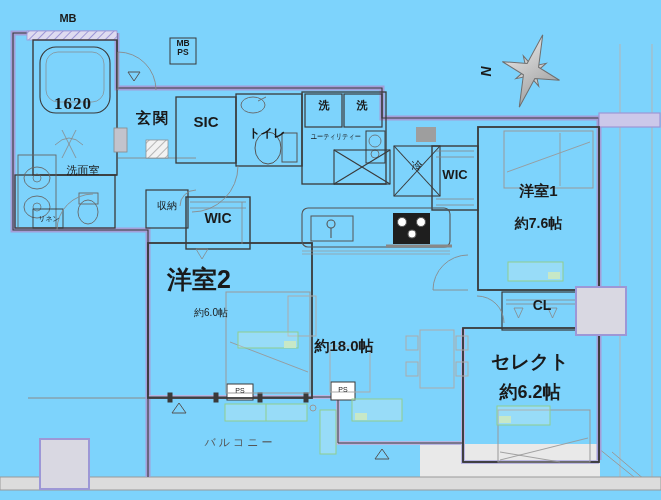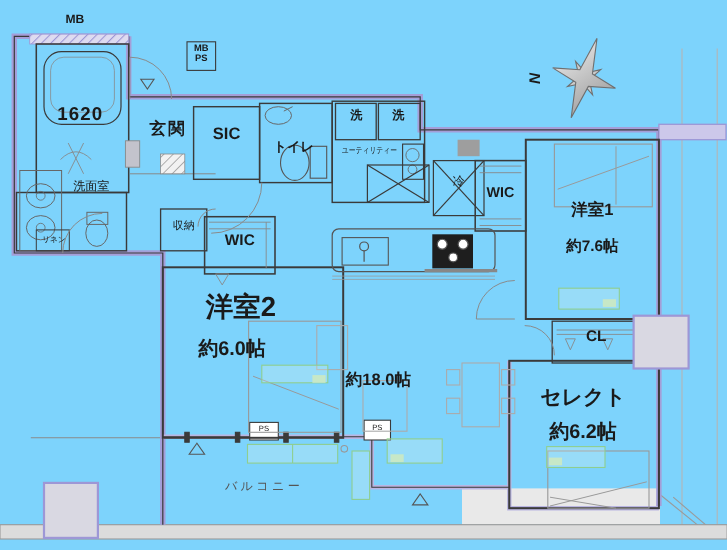--- a/index.html
+++ b/index.html
@@ -209,37 +209,37 @@
     <path d="M0,-17 L3.5,-3.5 L17,0 L3.5,3.5 L0,17 L-3.5,3.5 L-17,0 L-3.5,-3.5 Z" transform="rotate(45)" fill="#cccccc"></path>
     <path d="M0,-38 L6,-6 L30,0 L6,6 L0,38 L-6,6 L-30,0 L-6,-6 Z" fill="url(#starG)"></path>
   </g>
 </svg>
 
   <div class="lbl bold" style="left:50px;top:13px;width:36px;font-size:11px;">MB</div>
   <div class="lbl" style="left:170px;top:39px;width:26px;font-size:8.5px;font-weight:700;">
     <span>MB</span><br>
     <span>PS</span>
   </div>
-  <div class="lbl bold" style="left:42px;top:95px;width:62px;font-size:17px;letter-spacing:1px;">1620</div>
+  <div class="lbl bold" style="left:42px;top:95px;width:62px;font-size:17px;letter-spacing:1px;font-family:Liberation Serif, serif;">1620</div>
   <div class="lbl" style="left:52px;top:165px;width:62px;font-size:11px;">洗面室</div>
   <div class="lbl" style="left:36px;top:215px;width:26px;font-size:7px;">リネン</div>
   <div class="lbl bold" style="left:122px;top:110px;width:62px;font-size:15px;letter-spacing:2px;">玄関</div>
   <div class="lbl bold" style="left:180px;top:114px;width:52px;font-size:15px;">SIC</div>
   <div class="lbl bold" style="left:238px;top:127px;width:58px;font-size:12px;">トイレ</div>
   <div class="lbl" style="left:309px;top:100px;width:30px;font-size:11px;font-weight:700;">洗</div>
   <div class="lbl" style="left:347px;top:100px;width:30px;font-size:11px;font-weight:700;">洗</div>
   <div class="lbl tiny" style="left:303px;top:133px;width:80px;font-size:7.5px;">ユーティリティー</div>
   <div class="lbl" style="left:404px;top:160px;width:26px;font-size:11px;">冷</div>
   <div class="lbl bold" style="left:433px;top:168px;width:44px;font-size:13px;">WIC</div>
   <div class="lbl bold" style="left:481px;top:183px;width:115px;font-size:15px;">洋室1</div>
   <div class="lbl" style="left:481px;top:216px;width:115px;font-size:14px;font-weight:700;">約7.6帖</div>
   <div class="lbl" style="left:148px;top:201px;width:38px;font-size:10px;">収納</div>
   <div class="lbl bold" style="left:189px;top:211px;width:58px;font-size:14px;">WIC</div>
-  <div class="lbl bold" style="left:160px;top:266px;width:118px;font-size:25px;">洋室2</div>
-  <div class="lbl" style="left:158px;top:308px;width:106px;font-size:18px;font-weight:700;">約6.0帖</div>
+  <div class="lbl bold" style="left:140px;top:266px;width:118px;font-size:25px;">洋室2</div>
+  <div class="lbl" style="left:158px;top:308px;width:106px;font-size:10px;font-weight:400;">約6.0帖</div>
   <div class="lbl" style="left:292px;top:338px;width:104px;font-size:15px;font-weight:700;">約18.0帖</div>
   <div class="lbl bold" style="left:522px;top:298px;width:40px;font-size:14px;">CL</div>
   <div class="lbl bold" style="left:478px;top:352px;width:104px;font-size:19px;">セレクト</div>
   <div class="lbl" style="left:482px;top:383px;width:96px;font-size:18px;font-weight:700;">約6.2帖</div>
   <div class="lbl gray" style="left:188px;top:437px;width:104px;font-size:11px;letter-spacing:3px;">バルコニー</div>
   <div class="lbl" style="left:227px;top:387px;width:26px;font-size:7px;">PS</div>
   <div class="lbl" style="left:331px;top:386px;width:24px;font-size:7px;">PS</div>
   <div class="lbl nrot" style="left:478px;top:64px;width:16px;font-size:14px;">N</div>
 </div>
 

